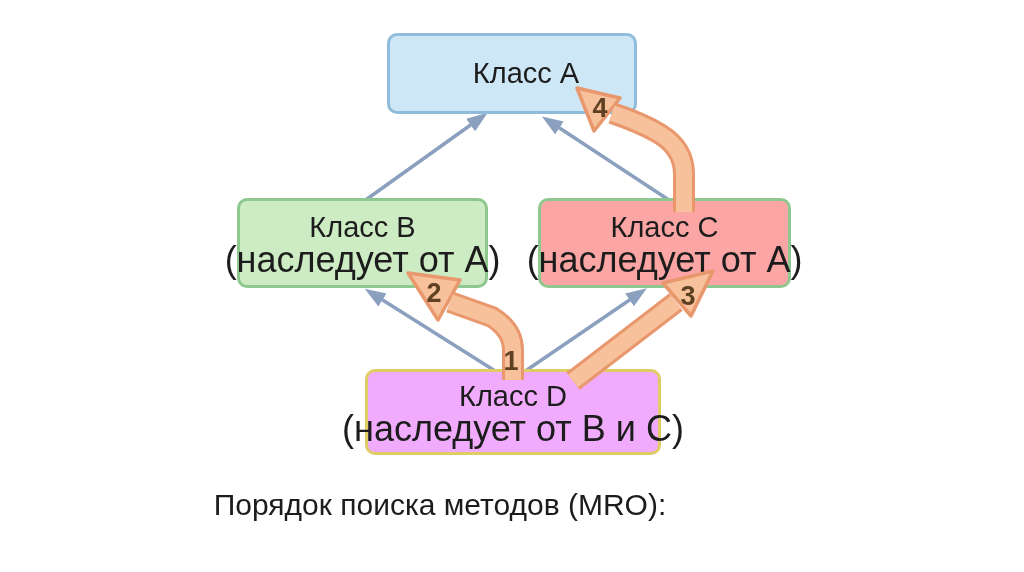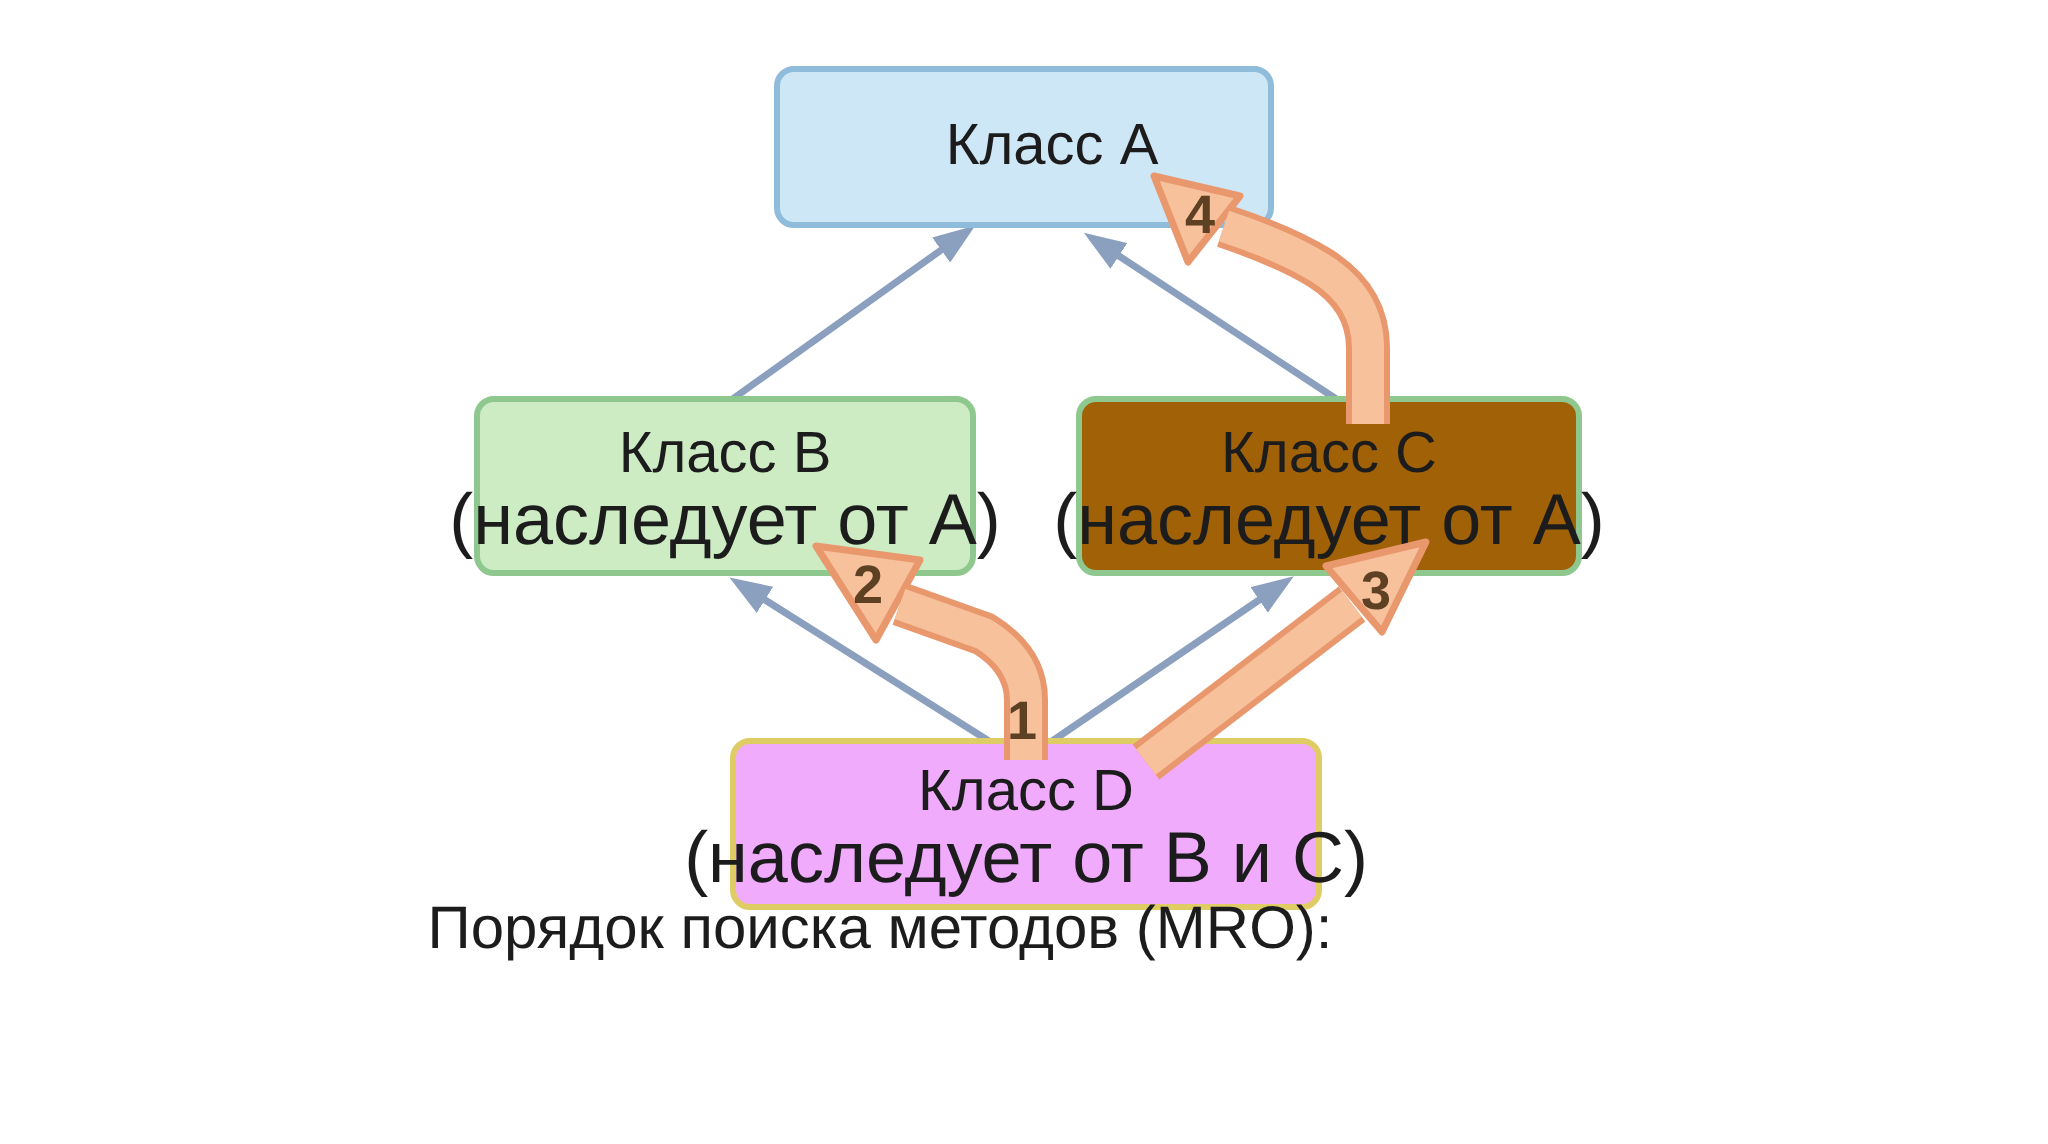--- a/index.html
+++ b/index.html
@@ -51,21 +51,21 @@
     position: absolute;
     z-index: 4;
     transform: translate(-50%, -50%);
     font-size: 27px;
     font-weight: 700;
     line-height: 1;
   }
   .caption {
     position: absolute;
     left: 0;
-    top: 446px;
+    top: 486px;
     width: 908px;
     text-align: center;
     z-index: 2;
     padding-right: 28px;
     box-sizing: border-box;
   }
   .caption .caption-line1 {
     font-size: 30px;
     line-height: 37px;
     font-weight: 500;
@@ -95,21 +95,21 @@
 
   <div class="node node-a" style="background-color: rgb(205, 231, 246); border-color: rgb(143, 188, 218);">
     <div class="title">Класс A</div>
   </div>
 
   <div class="node node-b" style="background-color: rgb(205, 236, 196); border-color: rgb(142, 200, 142);">
     <div class="title">Класс B</div>
     <div class="subtitle">(наследует от A)</div>
   </div>
 
-  <div class="node node-c" style="background-color: #a16207; border-color: rgb(142, 200, 142);">
+  <div class="node node-c" style="background-color: #fca5a5; border-color: rgb(142, 200, 142);">
     <div class="title">Класс C</div>
     <div class="subtitle">(наследует от A)</div>
   </div>
 
   <div class="node node-d" style="background-color: #f0abfc; border-color: rgb(224, 204, 100);">
     <div class="title">Класс D</div>
     <div class="subtitle">(наследует от B и C)</div>
   </div>
 
   <svg class="layer mro-layer" viewBox="0 0 1024 572">

